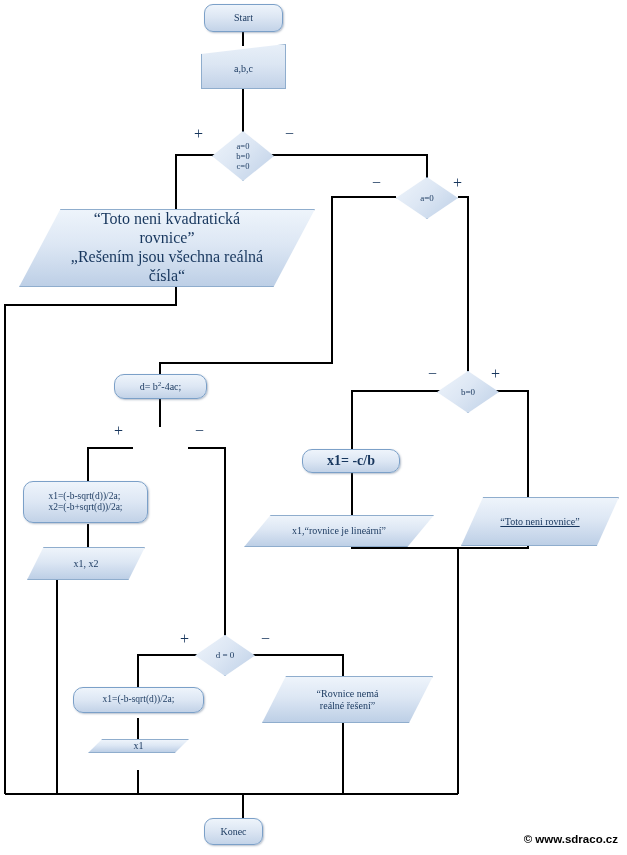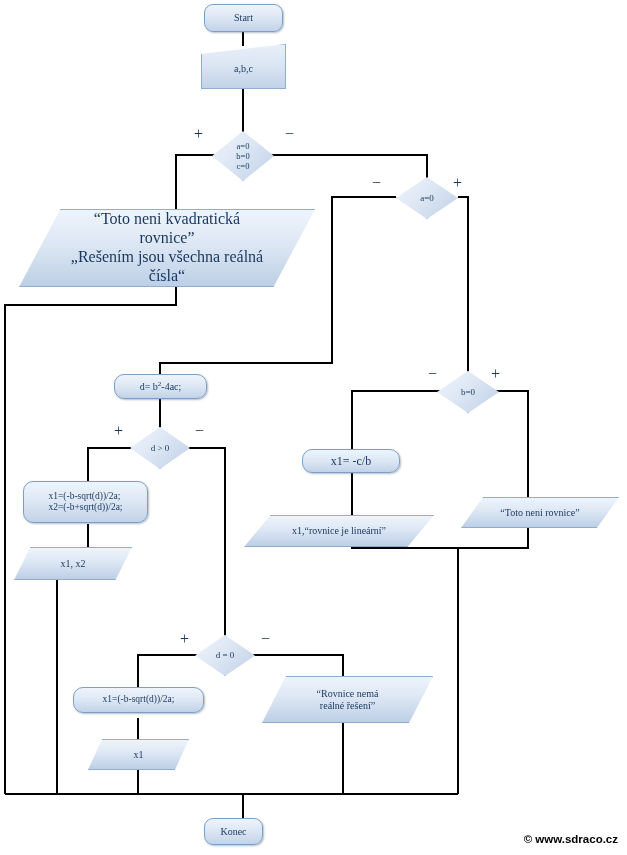--- a/index.html
+++ b/index.html
@@ -191,67 +191,64 @@
     <span class="lbl">a=0</span>
   </div>
 
   <span class="edge-label" style="left:372px; top:175px;">−</span>
   <span class="edge-label" style="left:453px; top:175px;">+</span>
 
   <div class="node process" style="left:114px; top:374px; width:93px; height:25px;">
     <span class="lbl"><span>d= b</span><span class="sup">2</span><span>-4ac;</span></span>
   </div>
 
-  <div class="node decision" style="left:130px; top:427px; width:60px; height:42px;">
-    <span class="lbl">d &gt; 0</span>
-  </div>
 
   <span class="edge-label" style="left:114px; top:423px;">+</span>
   <span class="edge-label" style="left:195px; top:423px;">−</span>
 
   <div class="node process" style="left:23px; top:481px; width:125px; height:42px;">
     <span class="lbl" style="text-align:left; font-size:9.5px;">x1=(-b-sqrt(d))/2a;
 x2=(-b+sqrt(d))/2a;</span>
   </div>
 
-  <div class="node data-shape" style="left:14px; top:547px; width:118px; height:33px;">
+  <div class="node data-shape" style="left:27px; top:547px; width:118px; height:33px;">
     <span class="lbl">x1, x2</span>
   </div>
 
   <div class="node decision" style="left:437px; top:371px; width:62px; height:42px;">
     <span class="lbl">b=0</span>
   </div>
 
   <span class="edge-label" style="left:428px; top:366px;">−</span>
   <span class="edge-label" style="left:491px; top:366px;">+</span>
 
   <div class="node process" style="left:302px; top:449px; width:98px; height:24px;">
-    <span class="lbl" style="font-weight:normal; font-size:12px;">x1= -c/b</span>
+    <span class="lbl" style="font-weight:bold; font-size:14px;">x1= -c/b</span>
   </div>
 
   <div class="node data-shape" style="left:244px; top:499px; width:190px; height:32px;margin-top:16px;">
     <span class="lbl">x1,“rovnice je lineární”</span>
   </div>
 
-  <div class="node data-shape" style="left:461px; top:497px; width:158px; height:31px;">
+  <div class="node data-shape" style="left:461px; top:497px; width:158px; height:49px;text-decoration:underline;">
     <span class="lbl">“Toto neni rovnice”</span>
   </div>
 
   <div class="node decision" style="left:195px; top:635px; width:60px; height:41px;">
     <span class="lbl">d = 0</span>
   </div>
 
   <span class="edge-label" style="left:180px; top:631px;">+</span>
   <span class="edge-label" style="left:261px; top:631px;">−</span>
 
   <div class="node process" style="left:73px; top:687px; width:131px; height:26px;">
     <span class="lbl" style="font-size:9.5px;">x1=(-b-sqrt(d))/2a;</span>
   </div>
 
-  <div class="node data-shape" style="left:88px; top:739px; width:101px; height:31px;text-align:center;">
+  <div class="node data-shape" style="left:88px; top:739px; width:101px; height:14px;text-align:center;">
     <span class="lbl">x1</span>
   </div>
 
   <div class="node data-shape" style="left:262px; top:676px; width:171px; height:47px;align-items:center;">
     <span class="lbl">“Rovnice nemá
 reálné řešení”</span>
   </div>
 
   <div class="node terminal" style="left:204px; top:818px; width:59px; height:27px;">
     <span class="lbl">Konec</span>

